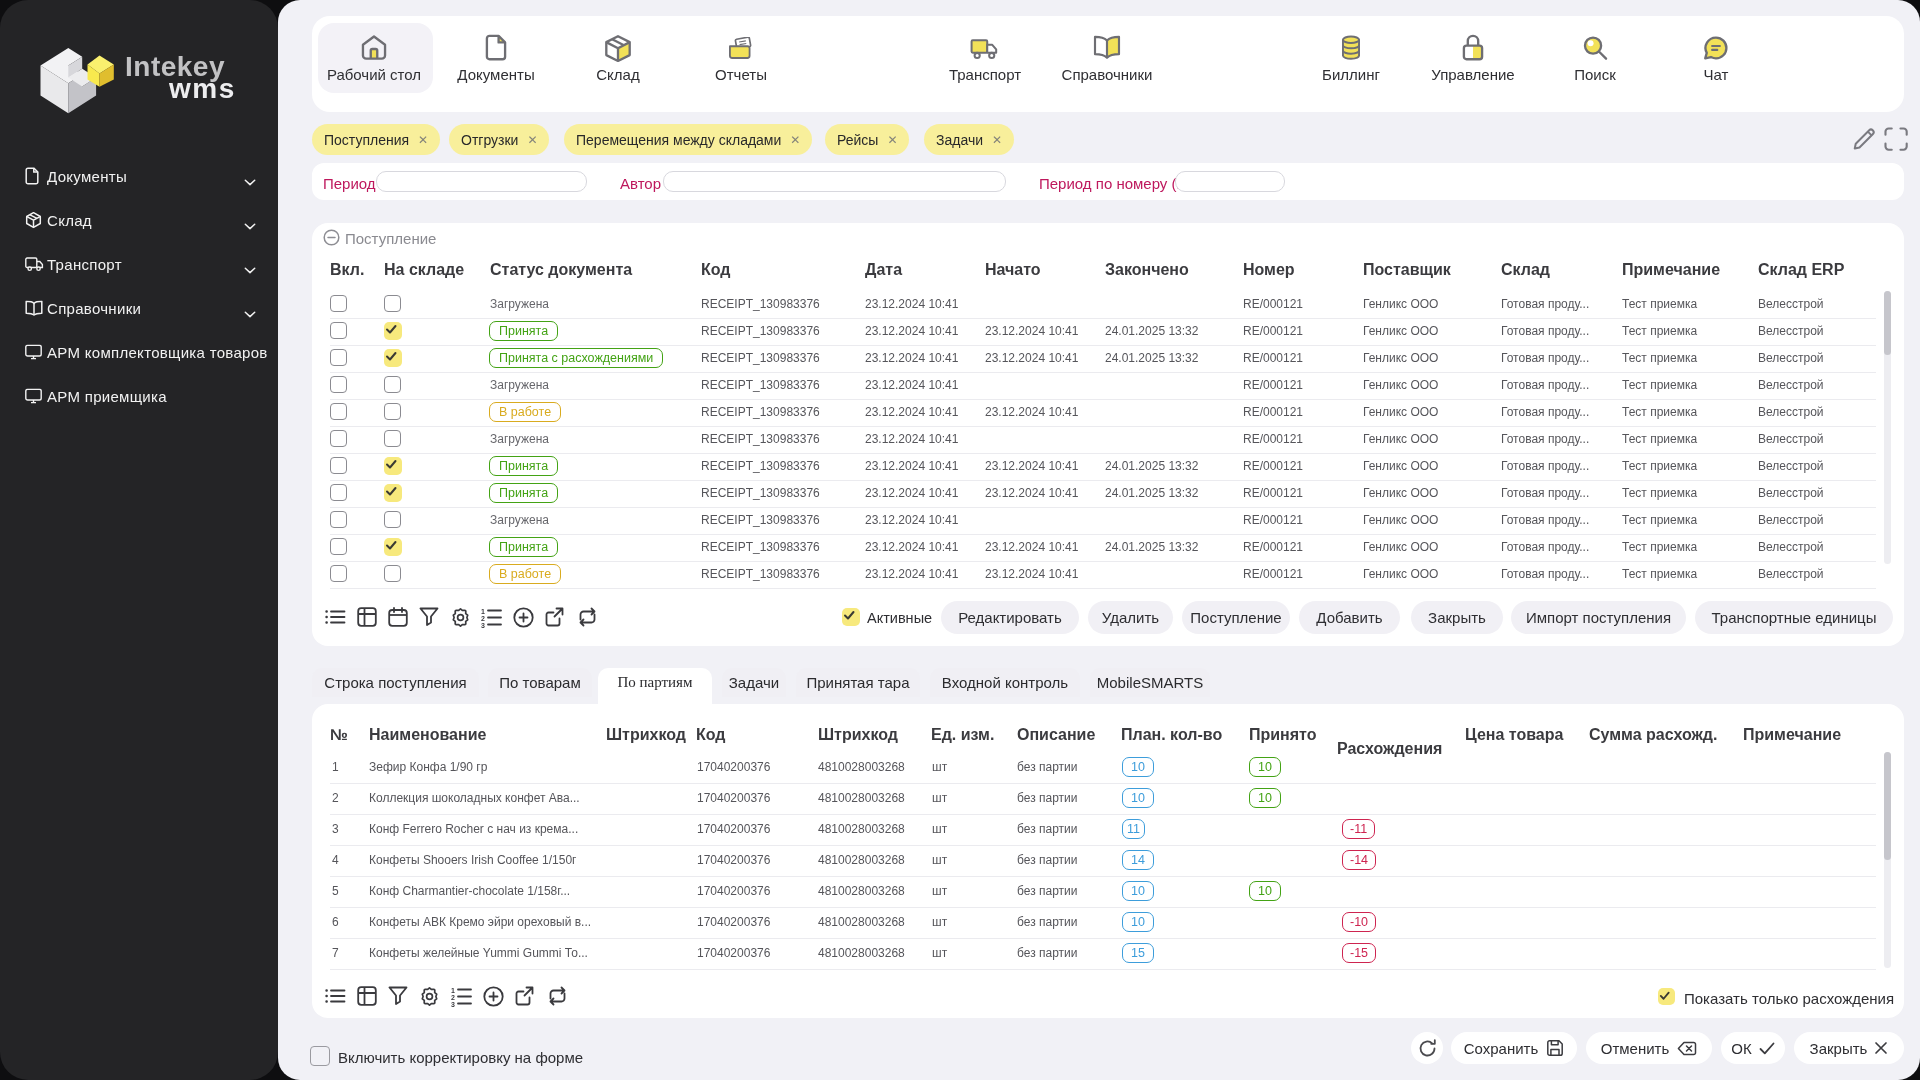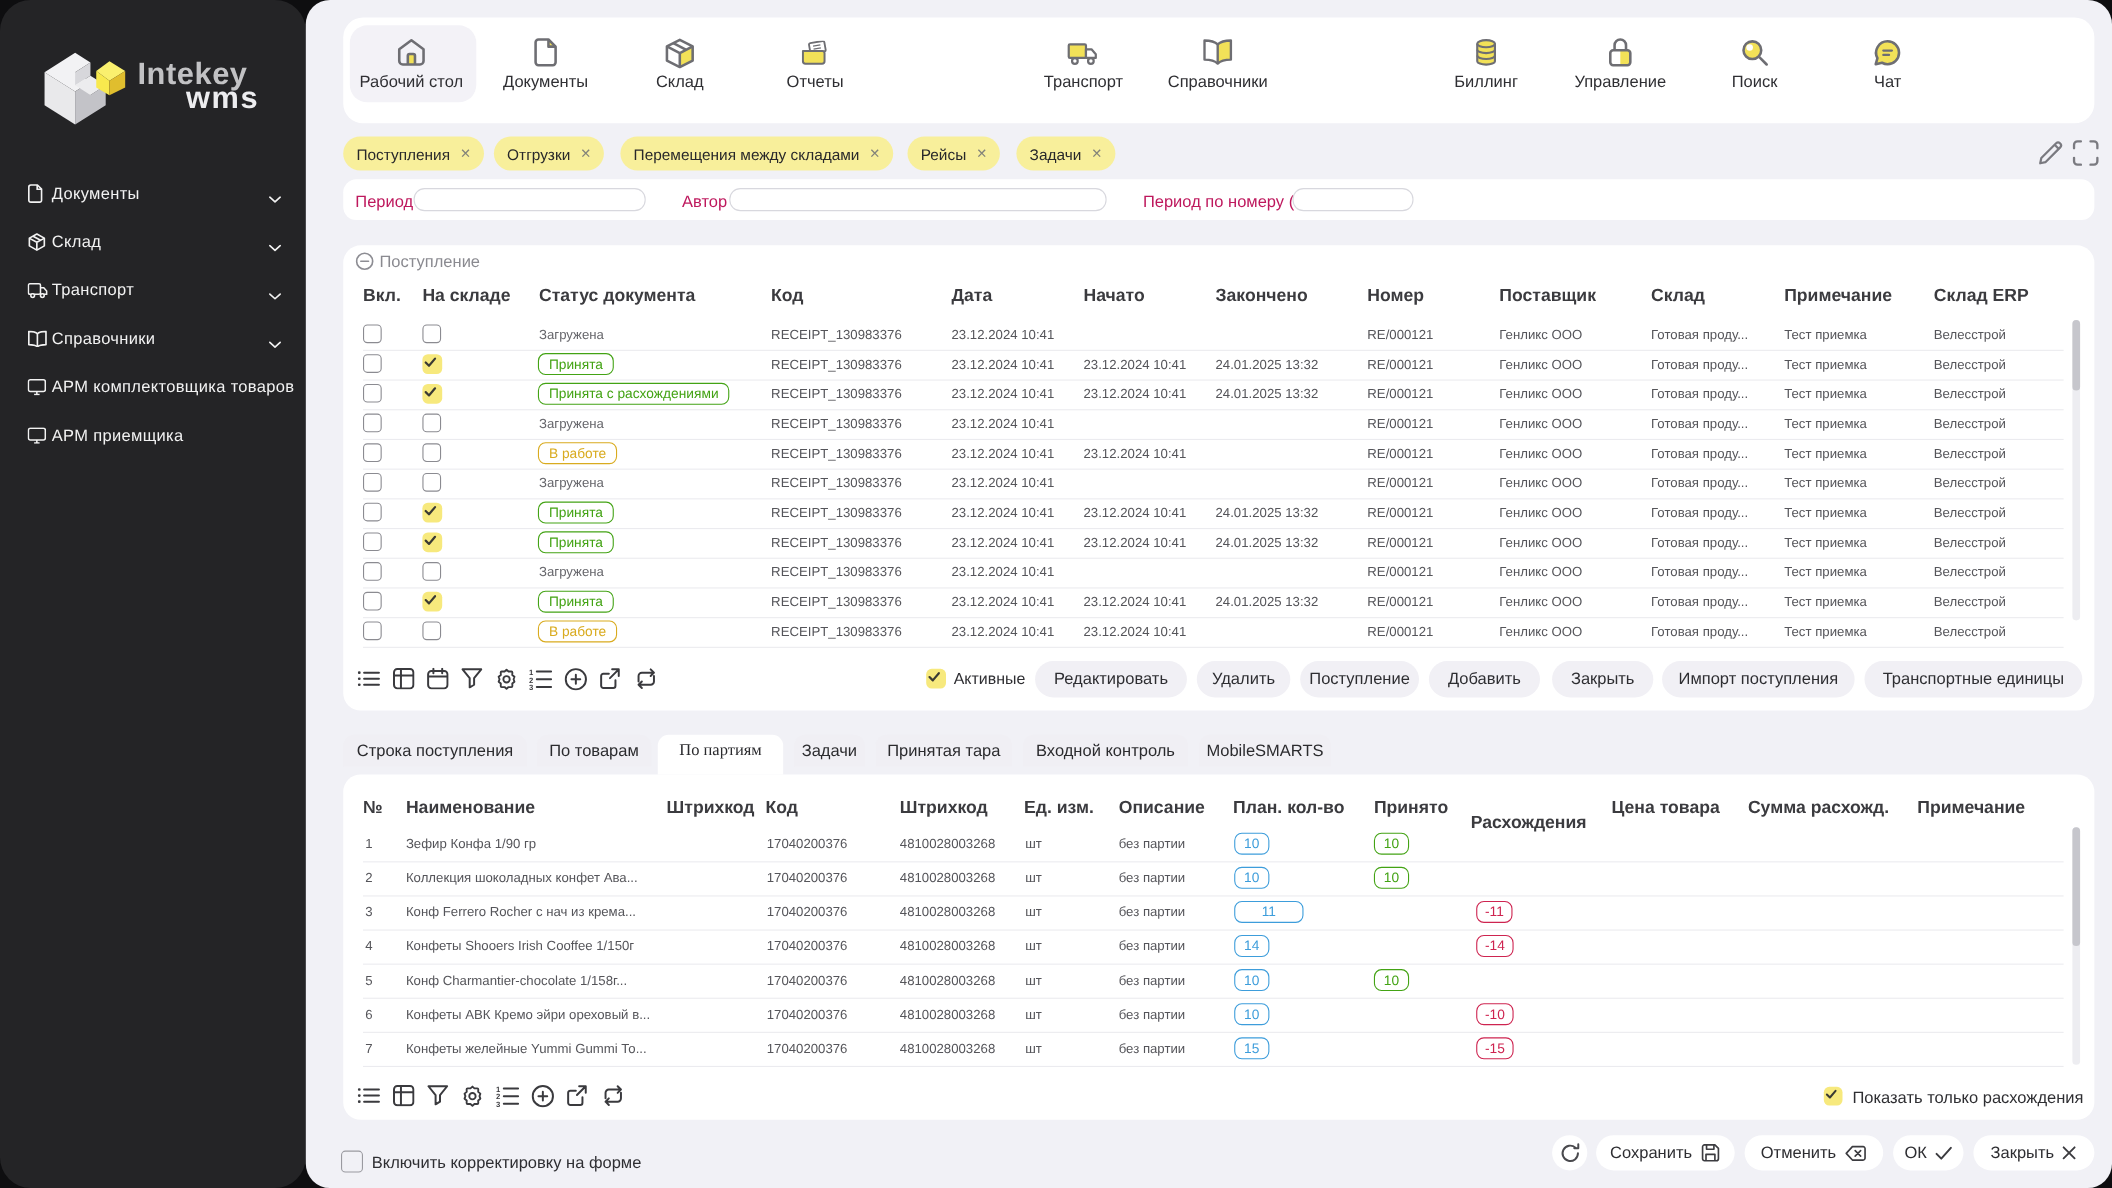--- a/index.html
+++ b/index.html
@@ -498,21 +498,21 @@
 <div class="td td2" style="left:705px;top:88px">без партии</div>
 <div class="badge bblue" style="left:810px;top:94px;padding:0 8px">10</div>
 <div class="badge bgreen" style="left:937px;top:94px;padding:0 8px">10</div>
 <div class="sep" style="left:18px;top:110px;width:1546px"></div>
 <div class="td td2" style="left:20px;top:119px">3</div>
 <div class="td td2" style="left:57px;top:119px">Конф Ferrero Rocher с нач из крема...</div>
 <div class="td td2" style="left:385px;top:119px">17040200376</div>
 <div class="td td2" style="left:506px;top:119px">4810028003268</div>
 <div class="td td2" style="left:620px;top:119px">шт</div>
 <div class="td td2" style="left:705px;top:119px">без партии</div>
-<div class="badge bblue" style="left:810px;top:125px;padding:0 24px">11</div>
+<div class="badge bblue" style="left:810px;top:125px;padding:0 4px">11</div>
 <div class="badge bred" style="left:1030px;top:125px;padding:0 7px">-11</div>
 <div class="sep" style="left:18px;top:141px;width:1546px"></div>
 <div class="td td2" style="left:20px;top:150px">4</div>
 <div class="td td2" style="left:57px;top:150px">Конфеты Shooers Irish Cooffee 1/150г</div>
 <div class="td td2" style="left:385px;top:150px">17040200376</div>
 <div class="td td2" style="left:506px;top:150px">4810028003268</div>
 <div class="td td2" style="left:620px;top:150px">шт</div>
 <div class="td td2" style="left:705px;top:150px">без партии</div>
 <div class="badge bblue" style="left:810px;top:156px;padding:0 8px">14</div>
 <div class="badge bred" style="left:1030px;top:156px;padding:0 7px">-14</div>

